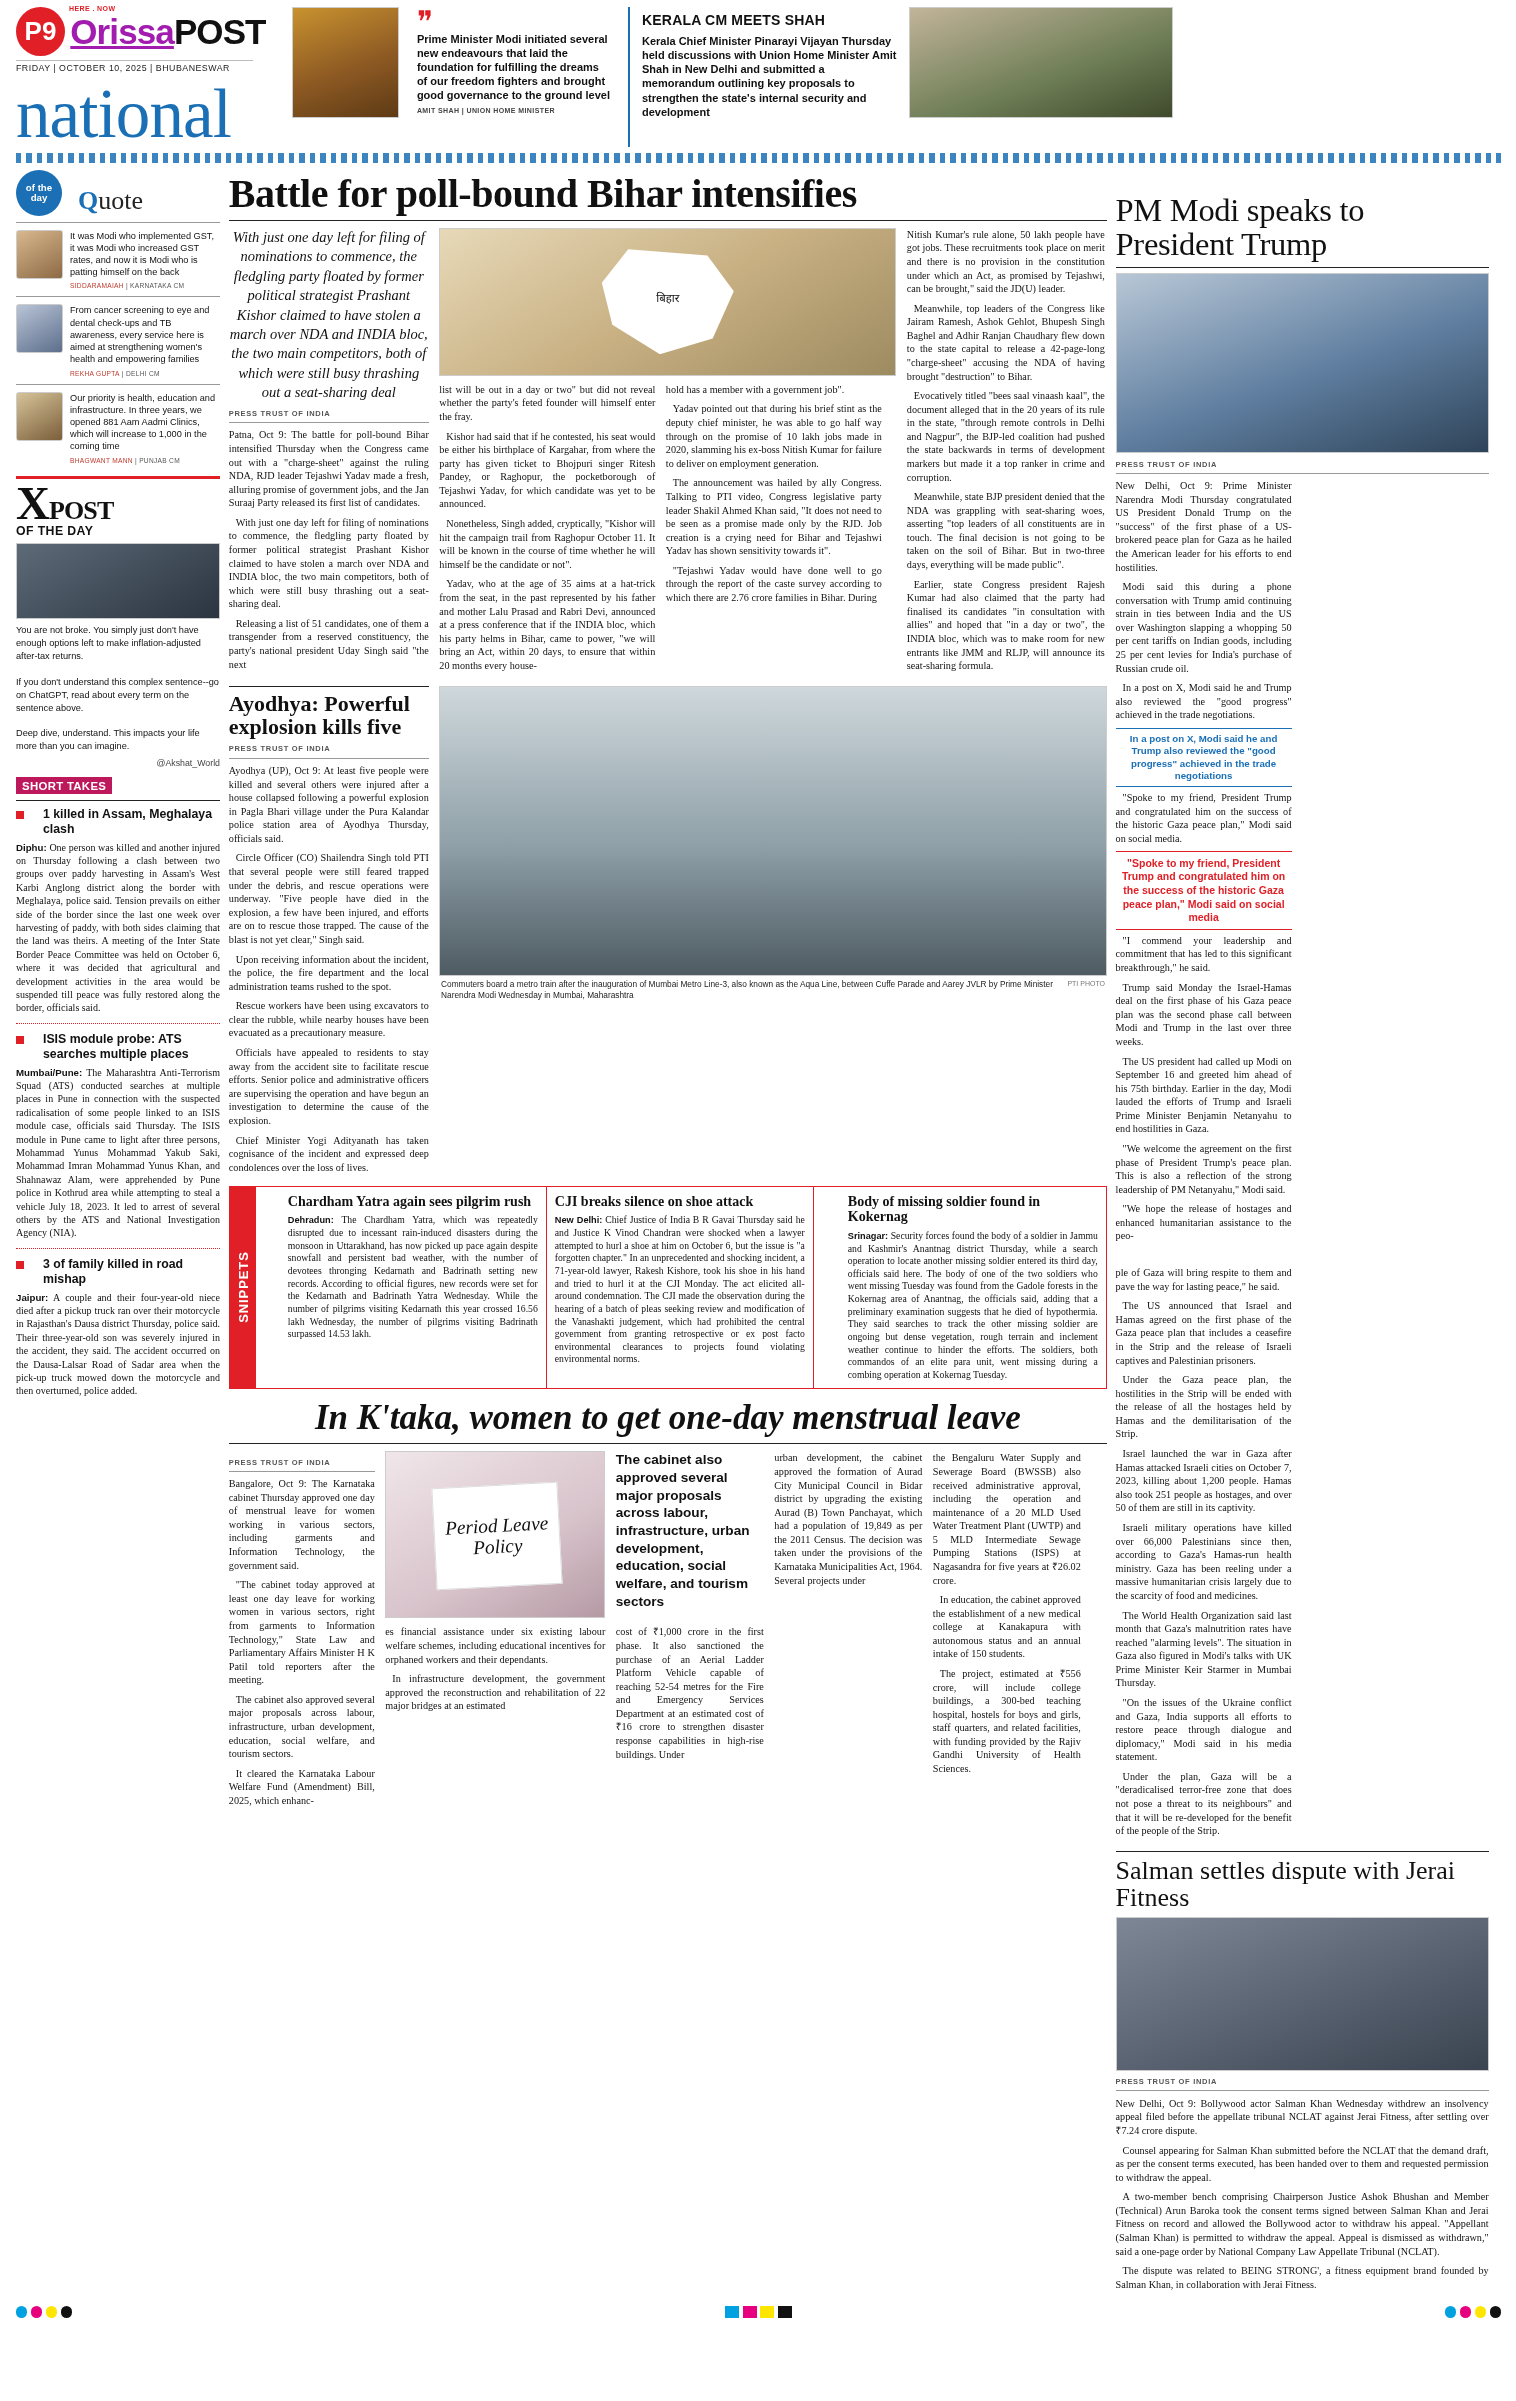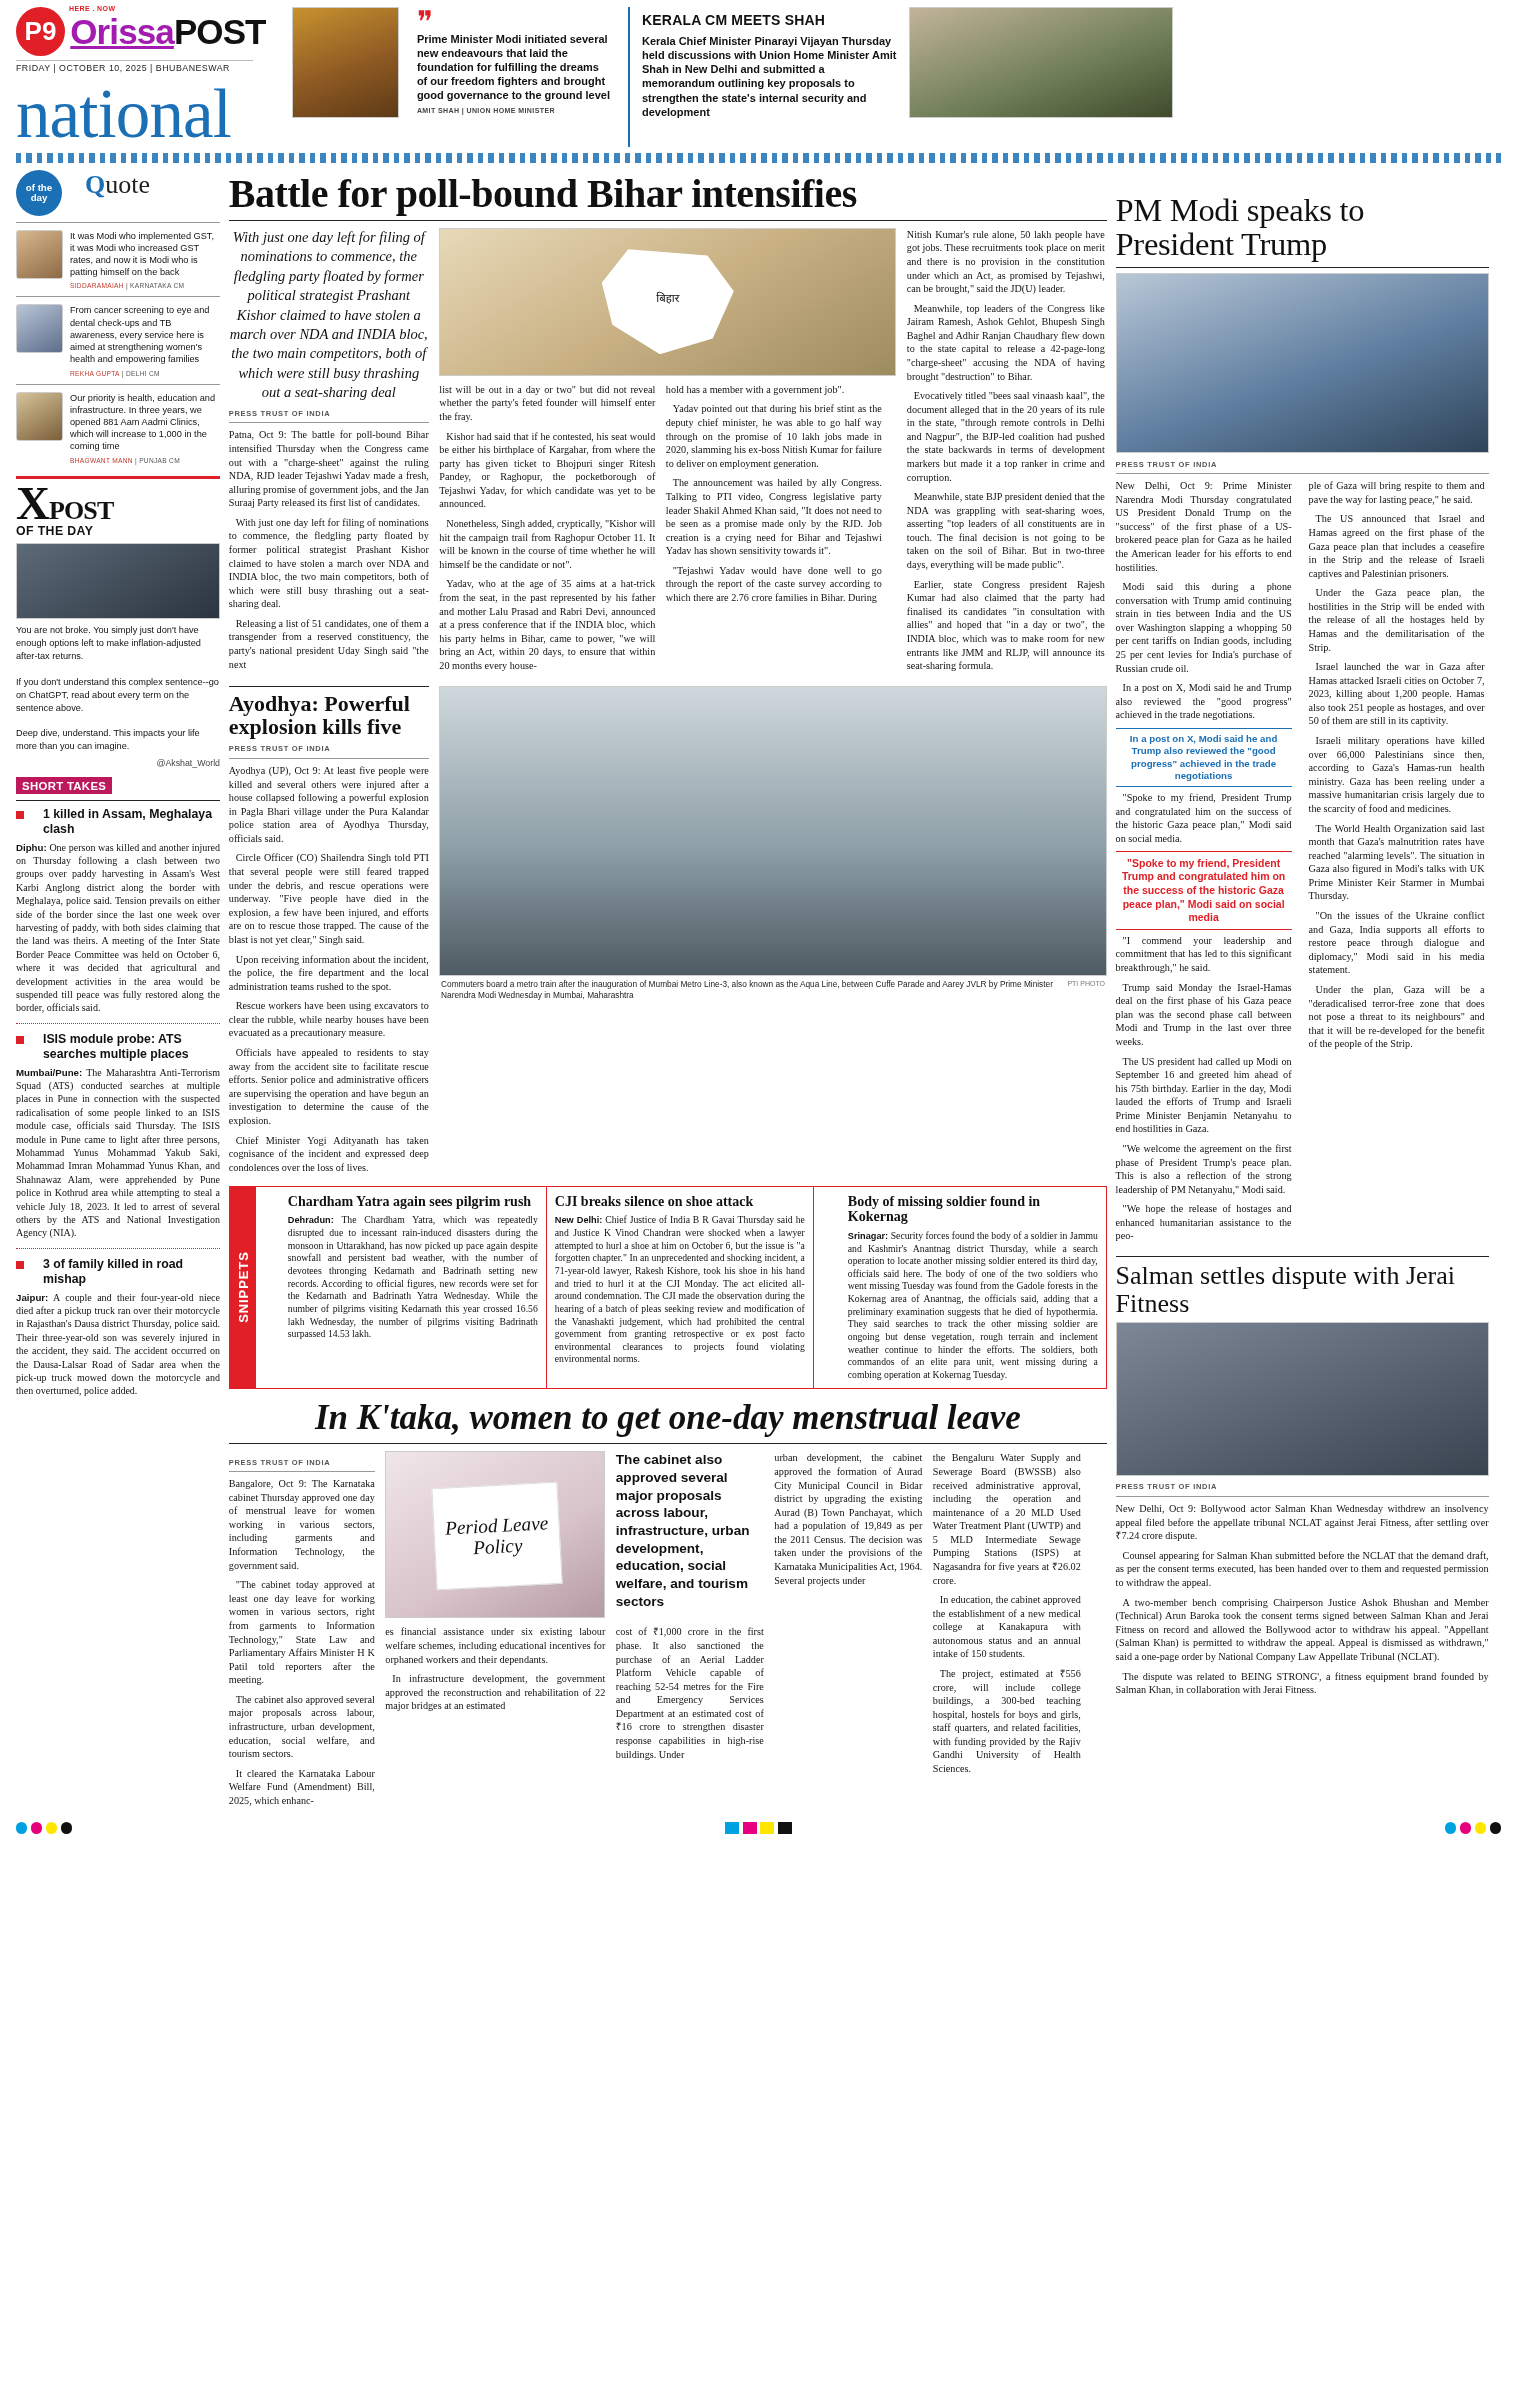--- a/index.html
+++ b/index.html
@@ -51,21 +51,21 @@
     opacity:.85; }
 
   
   .grid { display:flex; gap:8.8px; }
   .col-left { width:204px; }
   .col-mid { width:878px; }
   .col-right { width:373px;margin-top:24px; }
   .hair { border-top:0.9px solid #999; }
 
   
-  .qod-badge { display:flex; align-items:flex-start; gap:23px; }
+  .qod-badge { display:flex; align-items:flex-end; gap:16px; }
   .qod-circle { width:46px;height:46px;border-radius:50%;background:#1a6fb5;color:#fff;
     font-family:"Liberation Sans", sans-serif; font-size:9.7px; font-weight:bold; display:flex;
     flex-direction:column; align-items:center; justify-content:center; line-height:1.05;}
   .qod-word { font-family:"Liberation Serif", serif; font-size:26px; color:#222; }
   .qod-word b{ color:#1a6fb5; }
   .qitem { display:flex; gap:7px; padding:7px 0; }
   .qitem p { margin:0; font-family:"Liberation Sans", sans-serif; font-size:9.2px; line-height:1.32; }
   .qname { font-family:"Liberation Sans", sans-serif; font-size:6.6px; font-weight:bold; color:#c0392b; letter-spacing:0.3px; margin-top:4.4px;}
   .qname span{ color:#555; font-weight:normal;}
   .qavatar { width:47px;height:49px;border-radius:2.6px; flex:0 0 47px; border:0.9px solid #ccc;}
@@ -425,21 +425,21 @@
       </div>
     </div>
 
     <div class="col-right">
       <div class="pm-head">PM Modi speaks to President Trump</div>
       <div class="hair" style="border-top:0.9px solid #222;margin:5.3px 0"></div>
       <div class="pm-photo"></div>
       <div class="pti">PRESS TRUST OF INDIA</div>
       <div class="hair" style="margin-bottom:5.3px"></div>
 
-      <div style="display:flex; gap:17px;">
+      <div style="display:flex; gap:17px;flex-direction:column;">
         <div class="body-col" style="width:176px">
           <p class="first">New Delhi, Oct 9: Prime Minister Narendra Modi Thursday congratulated US President Donald Trump on the "success" of the first phase of a US-brokered peace plan for Gaza as he hailed the American leader for his efforts to end hostilities.</p>
           <p>Modi said this during a phone conversation with Trump amid continuing strain in ties between India and the US over Washington slapping a whopping 50 per cent tariffs on Indian goods, including 25 per cent levies for India's purchase of Russian crude oil.</p>
           <p>In a post on X, Modi said he and Trump also reviewed the "good progress" achieved in the trade negotiations.</p>
           <div class="pullquote-blue" style="border-top:0.9px solid #1a6fb5;border-bottom:0.9px solid #1a6fb5;margin:3.5px 0">In a post on X, Modi said he and Trump also reviewed the "good progress" achieved in the trade negotiations</div>
           <p>"Spoke to my friend, President Trump and congratulated him on the success of the historic Gaza peace plan," Modi said on social media.</p>
           <div class="pullquote-red" style="border-top:0.9px solid #e01f26;border-bottom:0.9px solid #e01f26;margin:3.5px 0">"Spoke to my friend, President Trump and congratulated him on the success of the historic Gaza peace plan," Modi said on social media</div>
           <p>"I commend your leadership and commitment that has led to this significant breakthrough," he said.</p>
           <p>Trump said Monday the Israel-Hamas deal on the first phase of his Gaza peace plan was the second phase call between Modi and Trump in the last over three weeks.</p>
           <p>The US president had called up Modi on September 16 and greeted him ahead of his 75th birthday. Earlier in the day, Modi lauded the efforts of Trump and Israeli Prime Minister Benjamin Netanyahu to end hostilities in Gaza.</p>

